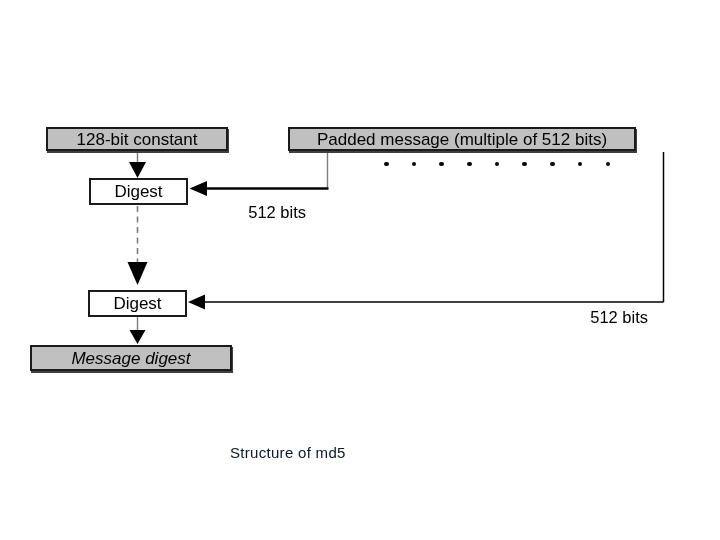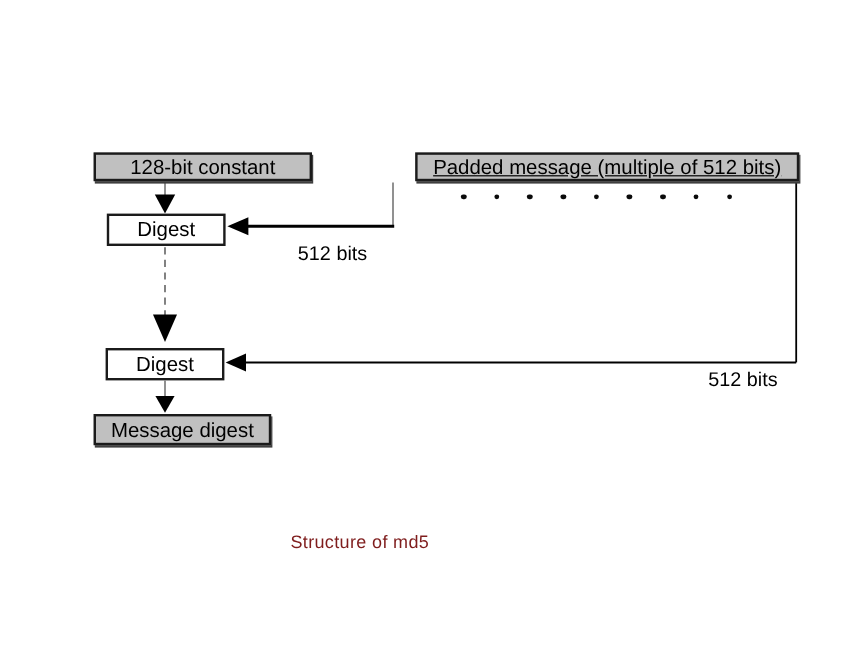--- a/index.html
+++ b/index.html
@@ -35,31 +35,30 @@
     justify-content: center;
     color: #000;
     font-size: 17px;
     line-height: 1;
     white-space: nowrap;
   }
   .box.gray {
     background: var(--box-fill, #c0c0c0);
     border: 2px solid var(--box-border, #1b1b1b);
     box-shadow: 1px 2px 0 #3f3f3f;
-    margin-left: 32px;
   }
   .box.white {
     background: var(--digest-fill, #ffffff);
     border: 2px solid var(--box-border, #1b1b1b);
   }
   .box-constant { left: 46px;  top: 127px; width: 182px; height: 24px; }
-  .box-padded   { left: 314px; top: 127px; width: 320px; height: 24px; text-decoration: underline; }
+  .box-padded   { left: 288px; top: 127px; width: 348px; height: 24px; }
   .box-digest1  { left: 89px;  top: 178px; width: 99px;  height: 27px; }
   .box-digest2  { left: 88px;  top: 290px; width: 99px;  height: 27px; }
-  .box-msg      { left: 46px;  top: 345px; width: 148px; height: 26px; }
+  .box-msg      { left: 30px;  top: 345px; width: 202px; height: 26px; font-style: italic; }
 
   .lbl {
     position: absolute;
     color: #000;
     font-size: 16.5px;
     line-height: 1;
     text-align: right;
     white-space: nowrap;
   }
   .lbl-bits1 { left: 222px; top: 204px; width: 84px; }
@@ -73,23 +72,23 @@
     justify-content: space-between;
   }
   .dot {
     width: 4.5px; height: 4.5px;
     border-radius: 50%;
     background: #0a0a0a;
   }
 
   .caption {
     position: absolute;
-    left: 242px; top: 444px;
+    left: 230px; top: 444px;
     font-size: 15px;
-    color: #7f1d1d;
+    color: #0f172a;
     letter-spacing: 0.3px;
     white-space: nowrap;
   }
 </style>
 </head>
 <body>
 
 <div class="stage">
 
   <svg class="wires" width="720" height="540" viewBox="0 0 720 540" aria-hidden="true">

